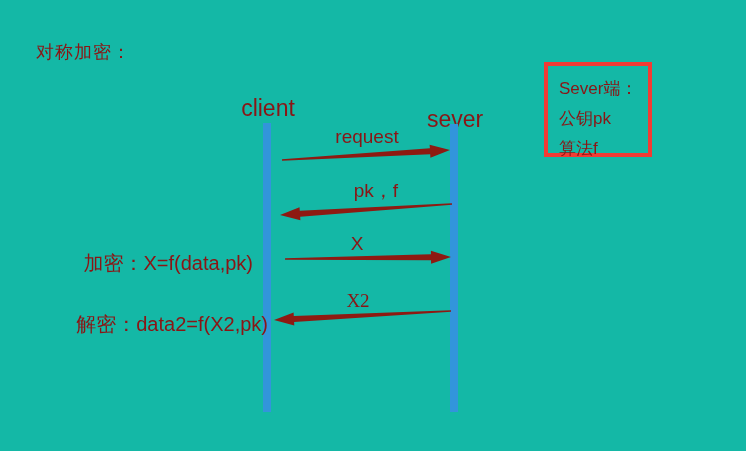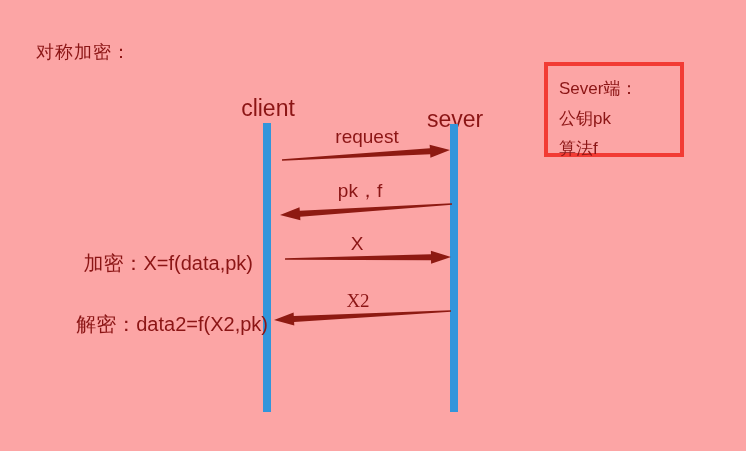--- a/index.html
+++ b/index.html
@@ -5,21 +5,21 @@
   :root{
     --dark-red:#8B1515;
     --arrow-red:#8E1A12;
     --box-red:#F23B34;
     --blue:#3295DB;
   }
   html,body{margin:0;padding:0;background:#ffffff;}
   .canvas{
     position:relative;
     width:746px;height:451px;
-    background:#fca5a5;
+    background:#14b8a6;
     font-family:"Liberation Sans","DejaVu Sans",sans-serif;
     color:var(--dark-red);
     overflow:hidden;
   }
   .title{
     position:absolute;left:36px;top:40px;
     font-size:18px;letter-spacing:1px;color:var(--dark-red);
   }
   .lifeline-label{
     position:absolute;width:90px;text-align:center;
@@ -35,33 +35,33 @@
   .arrow-layer{
     position:absolute;left:0;top:0;width:746px;height:451px;
     pointer-events:none;
   }
   .arrow-layer path{fill:var(--arrow-red);}
   .msg-label{
     position:absolute;text-align:center;
     font-size:19px;color:var(--dark-red);white-space:nowrap;
   }
   .msg-label.request{left:329px;top:126px;width:76px;}
-  .msg-label.pkf{left:322px;top:178px;width:76px;}
+  .msg-label.pkf{left:322px;top:178px;width:76px;text-align:right;}
   .msg-label.x{left:319px;top:233px;width:76px;}
   .msg-label.x2{left:320px;top:290px;width:76px;font-family:Liberation Serif, serif;}
   .annotation{
     position:absolute;font-size:20px;color:var(--dark-red);white-space:nowrap;
   }
   .annotation.left1{right:493px;top:250px;text-align:right;}
   .annotation.left2{right:478px;top:311px;text-align:left;}
   .annotation.right1{left:485px;top:249px;}
   .annotation.right2{left:486px;top:300px;}
   .info-box{
     position:absolute;left:544px;top:62px;
-    width:140px;height:95px;box-sizing:border-box;
+    width:108px;height:95px;box-sizing:border-box;
     border:4px solid var(--box-red);
     padding:8px 4px 0 11px;
     font-size:17px;line-height:30px;color:var(--dark-red);
     white-space:nowrap;
   }
 </style>
 </head>
 <body>
 
 <div class="canvas">

